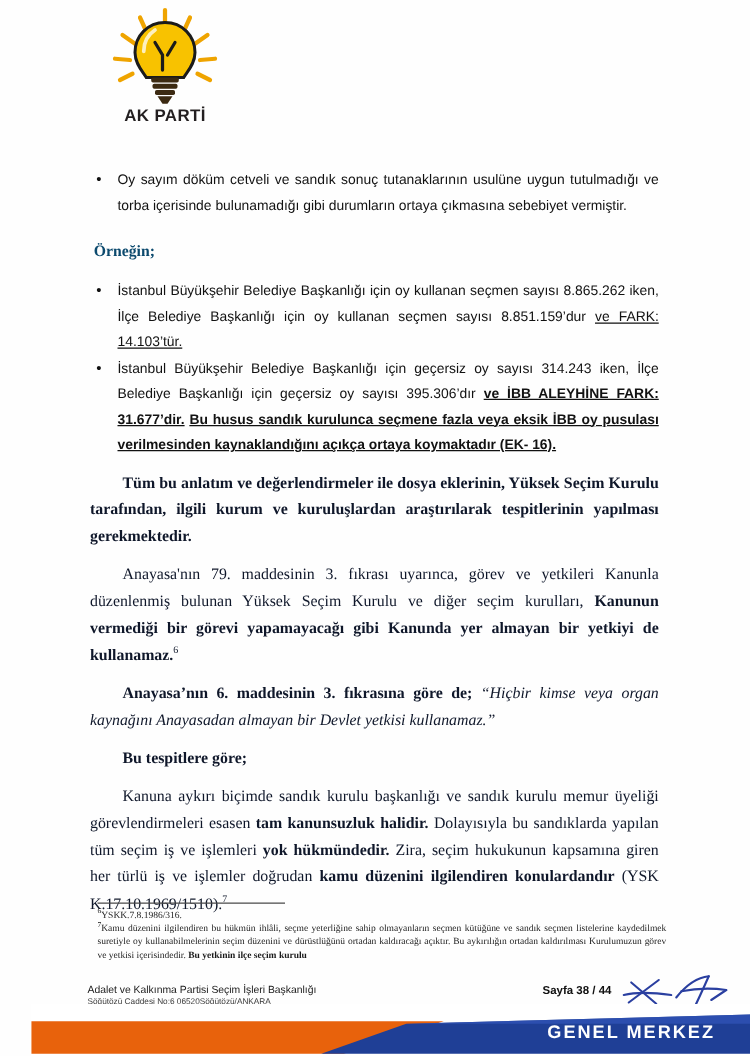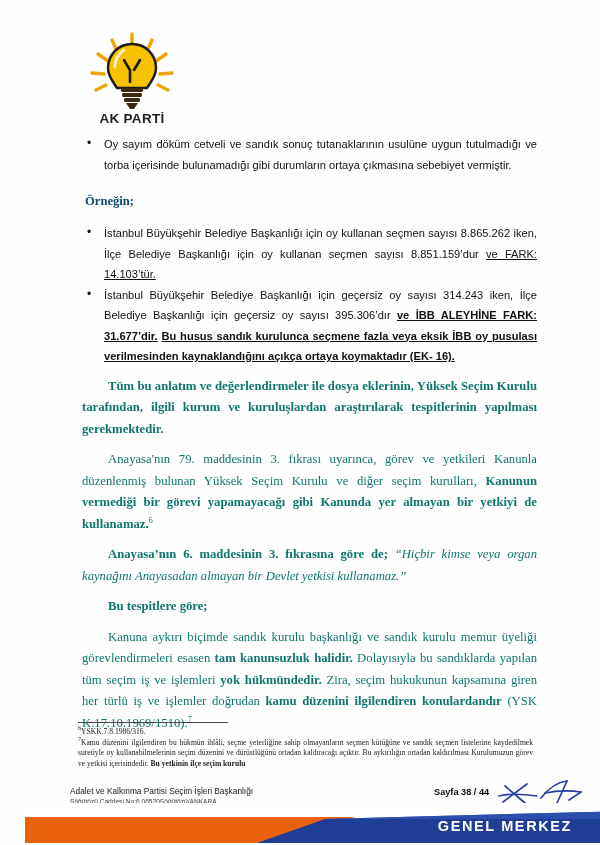--- a/index.html
+++ b/index.html
@@ -17,39 +17,39 @@
   .page {
     position: absolute;
     inset: 0;
     background: #fefefe;
   }
 
   
   .logo-block {
     position: absolute;
     left: 72px;
-    top: 30px;
+    top: 4px;
     width: 120px;
     height: 100px;
   }
   .logo-svg { display:block; }
   .logo-text {
     font-family: "Liberation Sans", sans-serif;
     font-weight: bold;
     font-size: 13.5px;
     color: #231f20;
     letter-spacing: 0.3px;
     text-align: center;
     margin-top: -5px;
   }
 
   
   .content {
     position: absolute;
-    left: 82px;
+    left: 72px;
     top: 134px;
     width: 455px;
   }
 
   ul.bullets {
     margin: 0;
     padding: 0;
     list-style: none;
   }
   ul.bullets li {
@@ -82,21 +82,21 @@
   .u { text-decoration: underline; }
   .b { font-weight: bold; }
 
   .gap-sm { height: 9px; }
 
   p.serif {
     font-family: "Liberation Serif", serif;
     font-size: 12.7px;
     line-height: 21.5px;
     text-align: justify;
-    color: #0f766e;
+    color: #0f172a;
     margin: 0;
     text-indent: 26px;
   }
   p.serif.bolded { font-weight: bold; }
   .it { font-style: italic; }
   sup {
     font-size: 8px;
     vertical-align: super;
     line-height: 0;
   }

